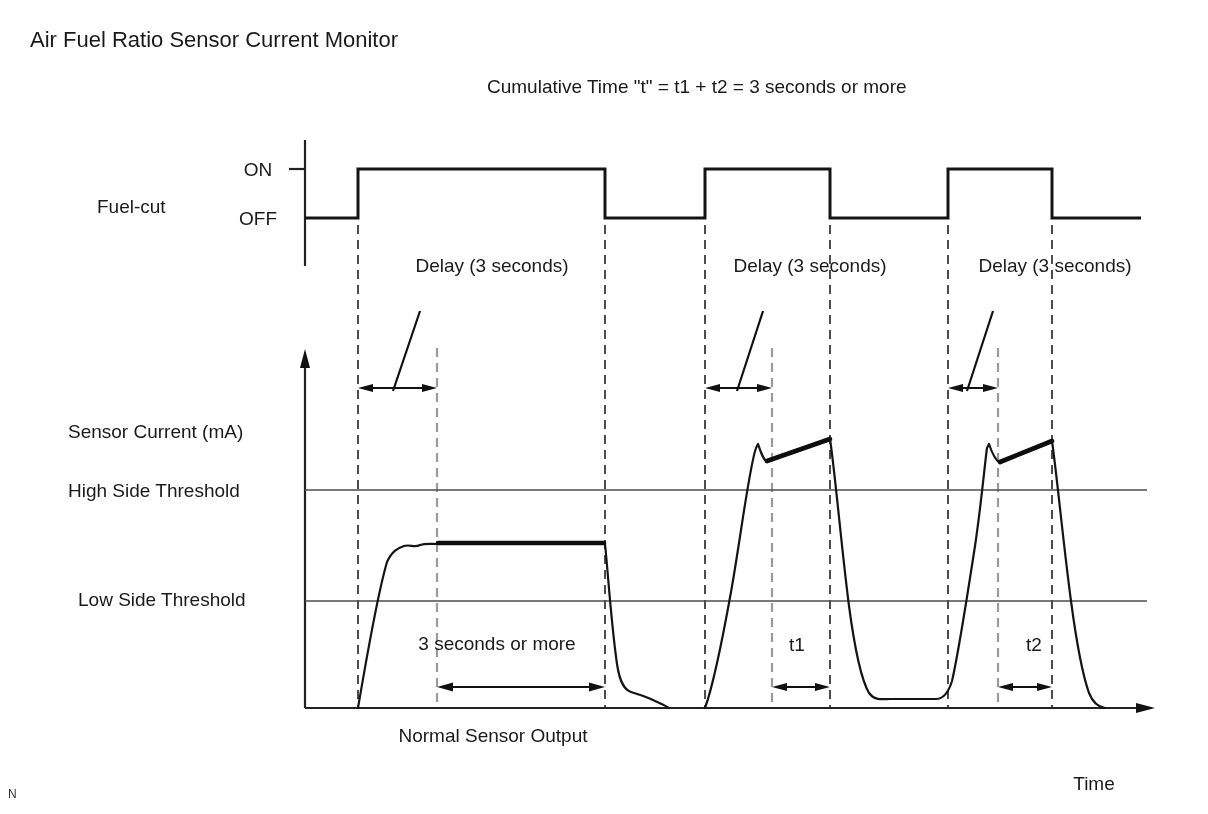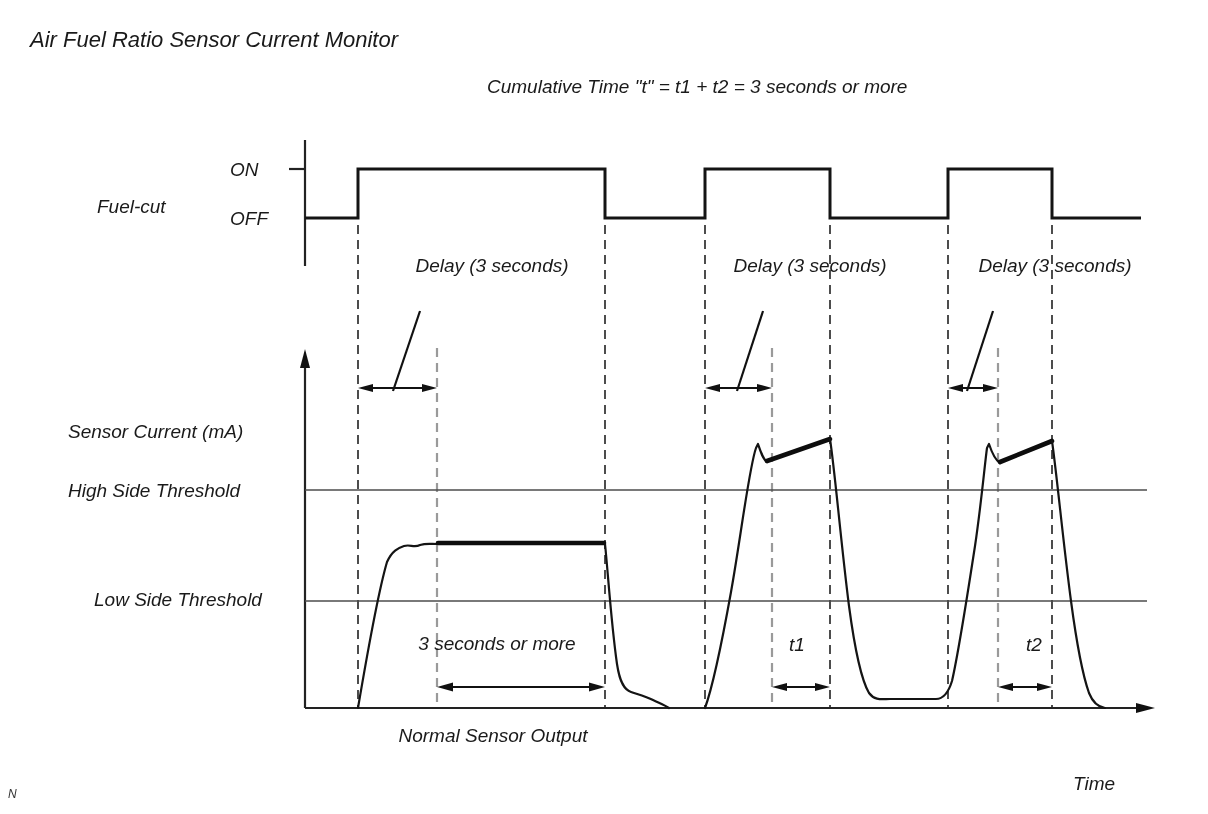--- a/index.html
+++ b/index.html
@@ -1,24 +1,24 @@
 <!DOCTYPE html>
 <html><head>
 <meta charset="utf-8">
 <style>
   html,body{margin:0;padding:0;background:#ffffff;}
   .stage{
     position:relative;width:1208px;height:814px;background:#ffffff;
-    font-family:"Liberation Sans", sans-serif;color:#1a1a1a;overflow:hidden;font-style:italic;
+    font-family:"Liberation Sans", sans-serif;color:#1a1a1a;overflow:hidden;
   }
   .diagram-svg{position:absolute;left:0;top:0;}
   .lbl{position:absolute;font-size:19px;line-height:1.15;white-space:nowrap;color:#1a1a1a;}
   .ctr{transform:translateX(-50%);}
   .title{font-size:22px;}
-  .rightbox{text-align:left;}
+  .rightbox{text-align:center;}
   .small{font-size:12px;color:#333;}
   .axis{stroke:#222222;stroke-width:2.2;fill:none;}
   .thresh{stroke:#4d4d4d;stroke-width:1.6;fill:none;}
   .dash-dark{stroke:#3a3a3a;stroke-width:1.8;stroke-dasharray:9 6;fill:none;}
   .dash-gray{stroke:#9a9a9a;stroke-width:2.2;stroke-dasharray:9 6;fill:none;}
   .wave{stroke:#141414;stroke-width:3;fill:none;}
   .curve{stroke:#141414;stroke-width:2.2;fill:none;stroke-linejoin:round;stroke-linecap:round;}
   .bold-seg{stroke:#0d0d0d;stroke-width:4.6;fill:none;stroke-linecap:round;}
   .meas{stroke:#111111;stroke-width:2.2;fill:none;}
   .head{fill:#111111;stroke:none;}
@@ -145,21 +145,21 @@
   <div class="lbl" style="left:97px;top:196px;text-align:center;">Fuel-cut</div>
   <div class="lbl rightbox" style="left:230px;top:159px;width:56px;">ON</div>
   <div class="lbl rightbox" style="left:230px;top:208px;width:56px;">OFF</div>
 
   <div class="lbl ctr" style="left:492px;top:255px;">Delay (3 seconds)</div>
   <div class="lbl ctr" style="left:810px;top:255px;">Delay (3 seconds)</div>
   <div class="lbl ctr" style="left:1055px;top:255px;">Delay (3 seconds)</div>
 
   <div class="lbl" style="left:68px;top:381px;margin-top:40px;">Sensor Current (mA)</div>
   <div class="lbl" style="left:68px;top:480px;">High Side Threshold</div>
-  <div class="lbl" style="left:78px;top:589px;margin-left:16px;">Low Side Threshold</div>
+  <div class="lbl" style="left:78px;top:589px;">Low Side Threshold</div>
 
   <div class="lbl ctr" style="left:497px;top:633px;">3 seconds or more</div>
   <div class="lbl ctr" style="left:797px;top:634px;">t1</div>
   <div class="lbl ctr" style="left:1023px;top:634px;margin-left:11px;">t2</div>
 
   <div class="lbl ctr" style="left:493px;top:725px;">Normal Sensor Output</div>
   <div class="lbl ctr" style="left:1094px;top:725px;margin-top:48px;">Time</div>
 
   <div class="lbl small" style="left:8px;top:788px;">N</div>
 </div>

